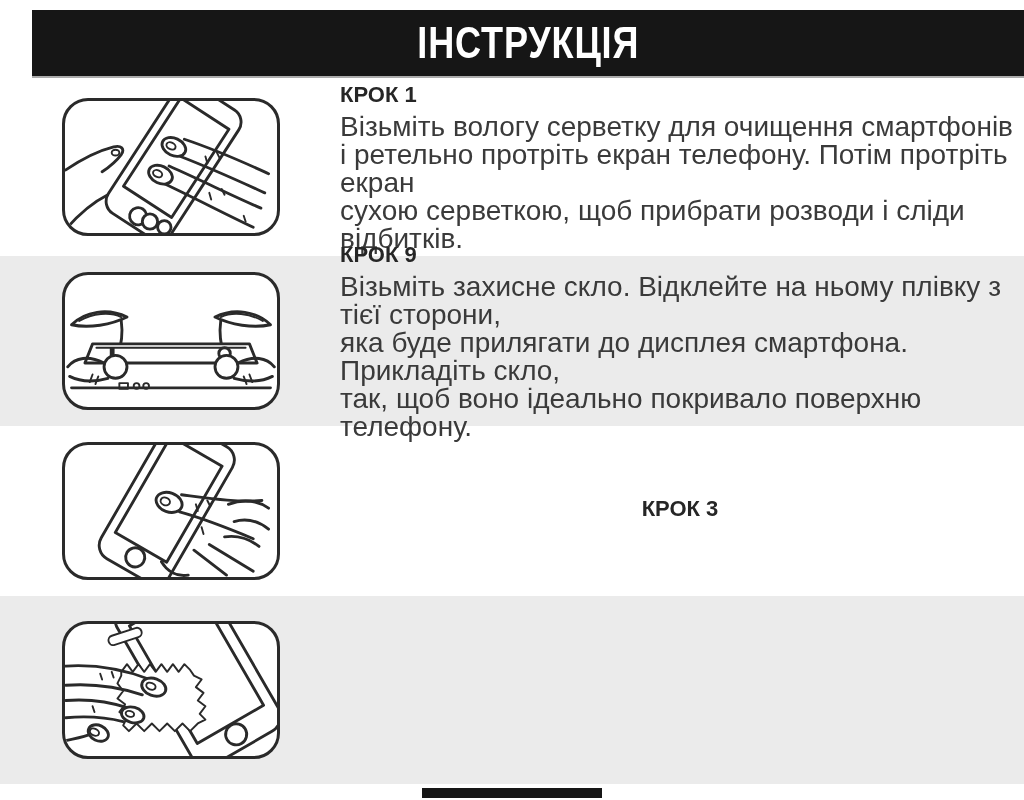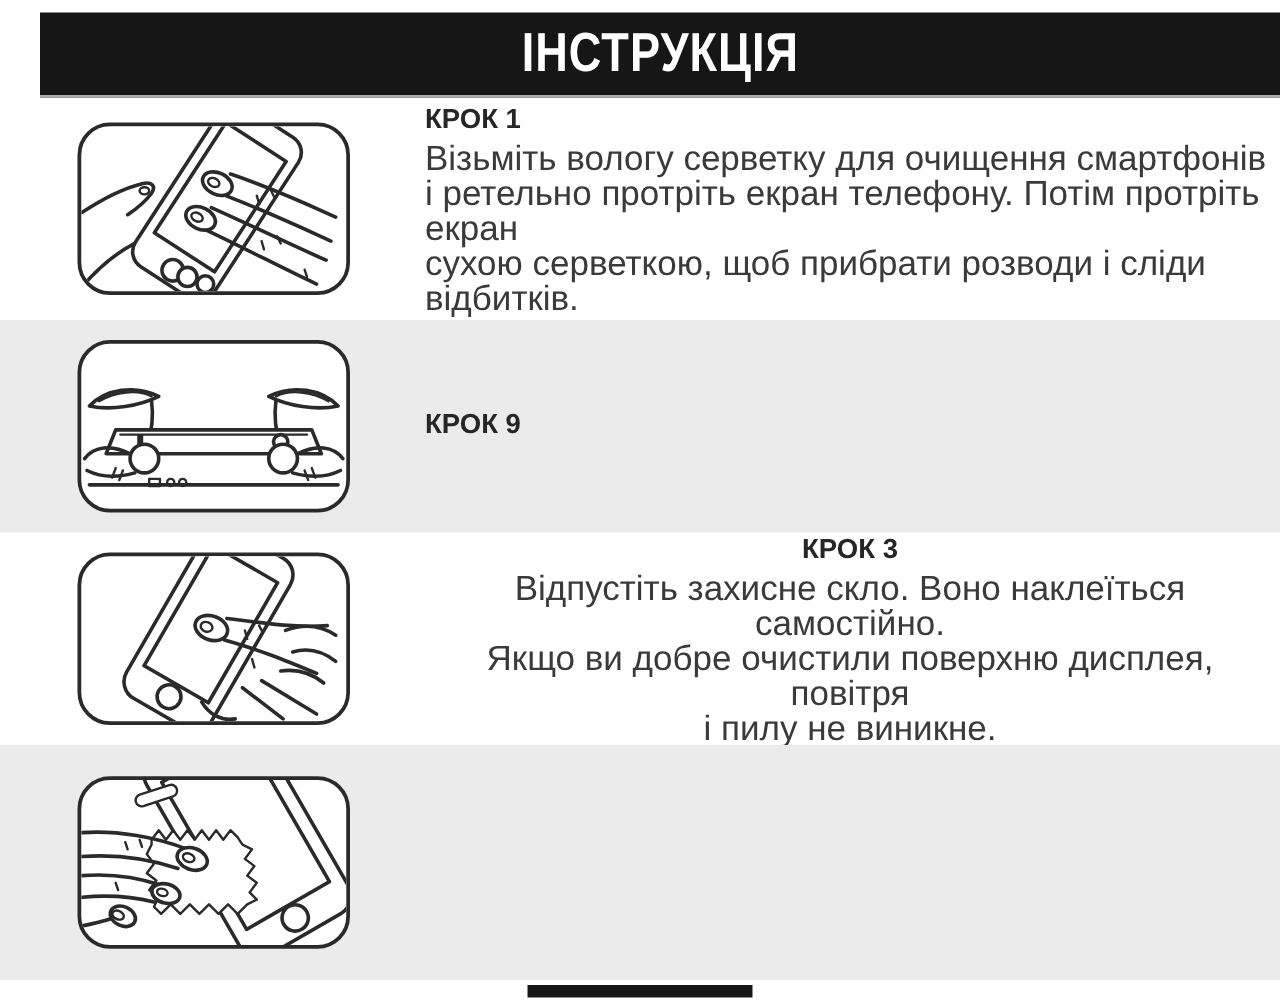--- a/index.html
+++ b/index.html
@@ -115,20 +115,23 @@
         <path class="thin" d="M28,104 l-3,8 M34,106 l-3,8 M192,104 l3,8 M186,106 l3,8"></path>
 
         <path d="M6,118 L214,118"></path>
         <rect class="thin" x="56" y="113" width="9" height="6"></rect>
         <circle class="thin" cx="74" cy="116" r="3"></circle>
         <circle class="thin" cx="84" cy="116" r="3"></circle>
       </svg>
     </div>
     <div class="copy">
       <h2>КРОК 9</h2>
+      <p>Візьміть захисне скло. Відклейте на ньому плівку з тієї сторони,
+яка буде прилягати до дисплея смартфона. Прикладіть скло,
+так, щоб воно ідеально покривало поверхню телефону.</p>
     </div>
   </section>
 
   <section class="step s3">
     <div class="illus">
       <svg class="art" viewBox="0 0 220 138">
 
         <g transform="rotate(30 100 64)">
           <rect class="fw" x="62" y="-24" width="82" height="164" rx="16"></rect>
           <rect class="fw" x="72" y="-4" width="62" height="116"></rect>
@@ -143,23 +146,20 @@
         <path d="M150,104 L196,132"></path>
         <path d="M134,110 L168,136"></path>
         <ellipse class="fw" cx="108" cy="60" rx="14" ry="10" transform="rotate(20 108 60)"></ellipse>
         <ellipse class="thin" cx="104" cy="59" rx="5" ry="4" transform="rotate(20 104 59)"></ellipse>
         <path class="thin" d="M136,62 l2,7 M148,58 l3,6 M142,86 l2,7"></path>
         <path d="M100,122 C106,132 116,138 128,136"></path>
       </svg>
     </div>
     <div class="copy">
       <h2>КРОК 3</h2>
-      <p>Відпустіть захисне скло. Воно наклеїться самостійно.
-Якщо ви добре очистили поверхню дисплея, повітря
-і пилу не виникне.</p>
     </div>
   </section>
 
   <section class="step s4">
     <div class="illus">
       <svg class="art" viewBox="0 0 220 138">
 
         <g transform="rotate(-30 130 60)">
           <rect class="fw" x="92" y="-44" width="104" height="192" rx="18"></rect>
           <rect class="fw" x="104" y="-22" width="80" height="142"></rect>

